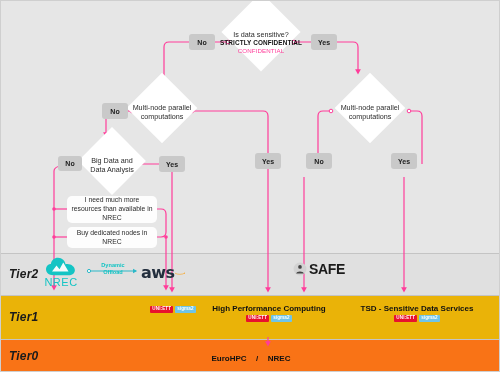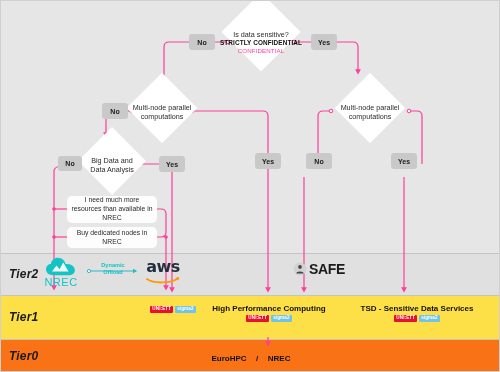--- a/index.html
+++ b/index.html
@@ -5,21 +5,21 @@
   html,body{margin:0;padding:0;background:#fff;}
   body{font-family:"Liberation Sans",sans-serif;}
   #canvas{position:relative;width:500px;height:372px;background:#e6e6e6;
           border:1px solid #cfcfcf;box-sizing:border-box;overflow:hidden;}
 
   
   .band{position:absolute;left:0;width:500px;box-sizing:border-box;}
   .band .tierlabel{position:absolute;left:8px;top:50%;transform:translateY(-50%);
         font-size:12px;font-weight:bold;color:#1b1b1b;letter-spacing:.2px;font-style:italic;}
   #band-tier2{top:252px;height:42px;background:#e0e0e0;}
-  #band-tier1{top:294px;height:44px;background:#fde047;}
+  #band-tier1{top:294px;height:44px;background:#eab308;}
   #band-tier0{top:338px;height:33px;background:#f97316;}
   .bandsep{position:absolute;left:0;width:500px;height:1px;background:#c4c4c4;}
 
   
   #edges{position:absolute;left:0;top:0;width:500px;height:372px;}
 
   
   .diamond{position:absolute;background:#ffffff;transform:rotate(45deg);}
   .dtext{position:absolute;text-align:center;font-size:7.2px;line-height:1.25;
          color:#2b2b2b;display:flex;flex-direction:column;justify-content:center;
@@ -39,21 +39,21 @@
         display:flex;align-items:center;justify-content:center;padding:2px 4px;
         box-sizing:border-box;}
 
   
   #nrec-logo{position:absolute;left:38px;top:256px;width:44px;height:34px;
              display:flex;flex-direction:column;align-items:center;}
   #nrec-word{font-size:11px;color:#14c4c4;letter-spacing:.5px;margin-top:-1px;}
   #offload-label{position:absolute;left:88px;top:261px;width:48px;text-align:center;
         font-size:5.6px;font-weight:bold;color:#14c4c4;line-height:1.25;}
   #aws-logo{position:absolute;left:140px;top:258px;width:44px;height:28px;
-            display:flex;flex-direction:column;align-items:center;}
+            display:flex;flex-direction:row;align-items:center;}
   #aws-word{font-size:16px;font-weight:bold;color:#232f3e;letter-spacing:-.5px;
             line-height:1;font-family:"DejaVu Sans",sans-serif;}
   #safe-logo{position:absolute;left:292px;top:260px;display:flex;align-items:center;gap:2px;}
   #safe-word{font-size:14px;font-weight:bold;color:#1b1b1b;letter-spacing:-.3px;}
 
   
   .svc{position:absolute;text-align:center;}
   .svc .title{font-size:8px;font-weight:bold;color:#111;white-space:nowrap;}
   .badges{margin-top:2px;display:flex;justify-content:center;gap:2px;}
   .bdg{font-size:4.6px;font-weight:bold;color:#fff;padding:1px 2px;border-radius:1px;

